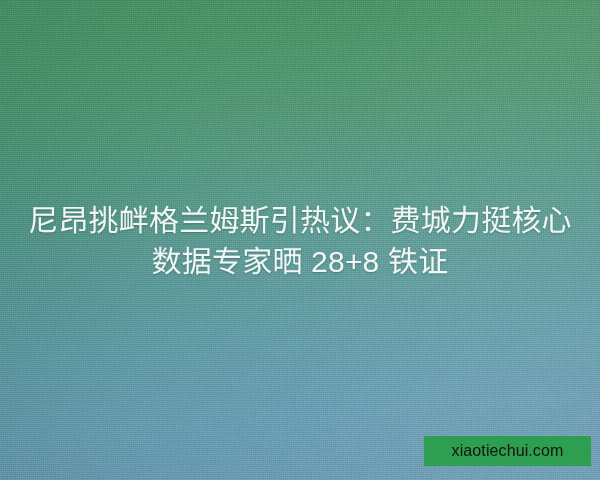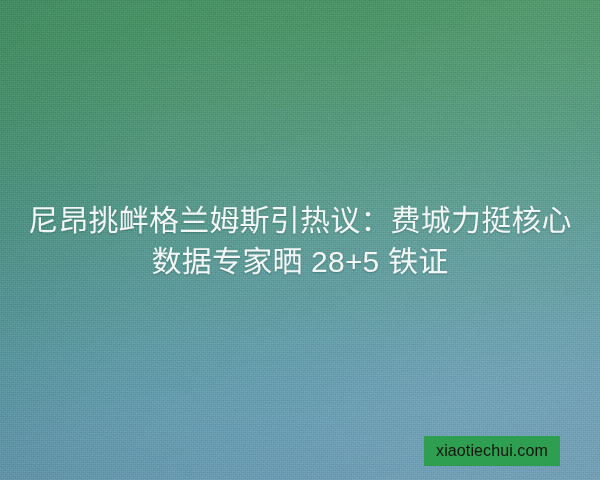--- a/index.html
+++ b/index.html
@@ -84,21 +84,21 @@
     font-weight: 400;
     text-shadow: 0 1px 2px rgba(20,55,55,0.30);
     white-space: pre-line;
   }
 
   
   .badge {
     position: absolute;
     left: 424px;
     top: 436px;
-    width: 136px;
+    width: 167px;
     height: 30px;
     background: #2e9e50;
     display: flex;
     align-items: center;
     justify-content: center;
     text-align: right;
   }
   .badge-text {
     color: #14140f;
     font-size: 16px;
@@ -110,19 +110,19 @@
 </head>
 <body>
 
 <div id="card">
 
   <div class="bg-base"></div>
   <div class="bg-tint"></div>
   <div class="bg-vignette"></div>
   <div class="bg-noise"></div>
 
-  <div class="headline">尼昂挑衅格兰姆斯引热议：费城力挺核心数据专家晒 28+5 铁证</div>
+  <div class="headline">尼昂挑衅格兰姆斯引热议：费城力挺核心数据专家晒 28+8 铁证</div>
 
   <div class="badge">
     <span class="badge-text">xiaotiechui.com</span>
   </div>
 
 </div>
 
 </body></html>

